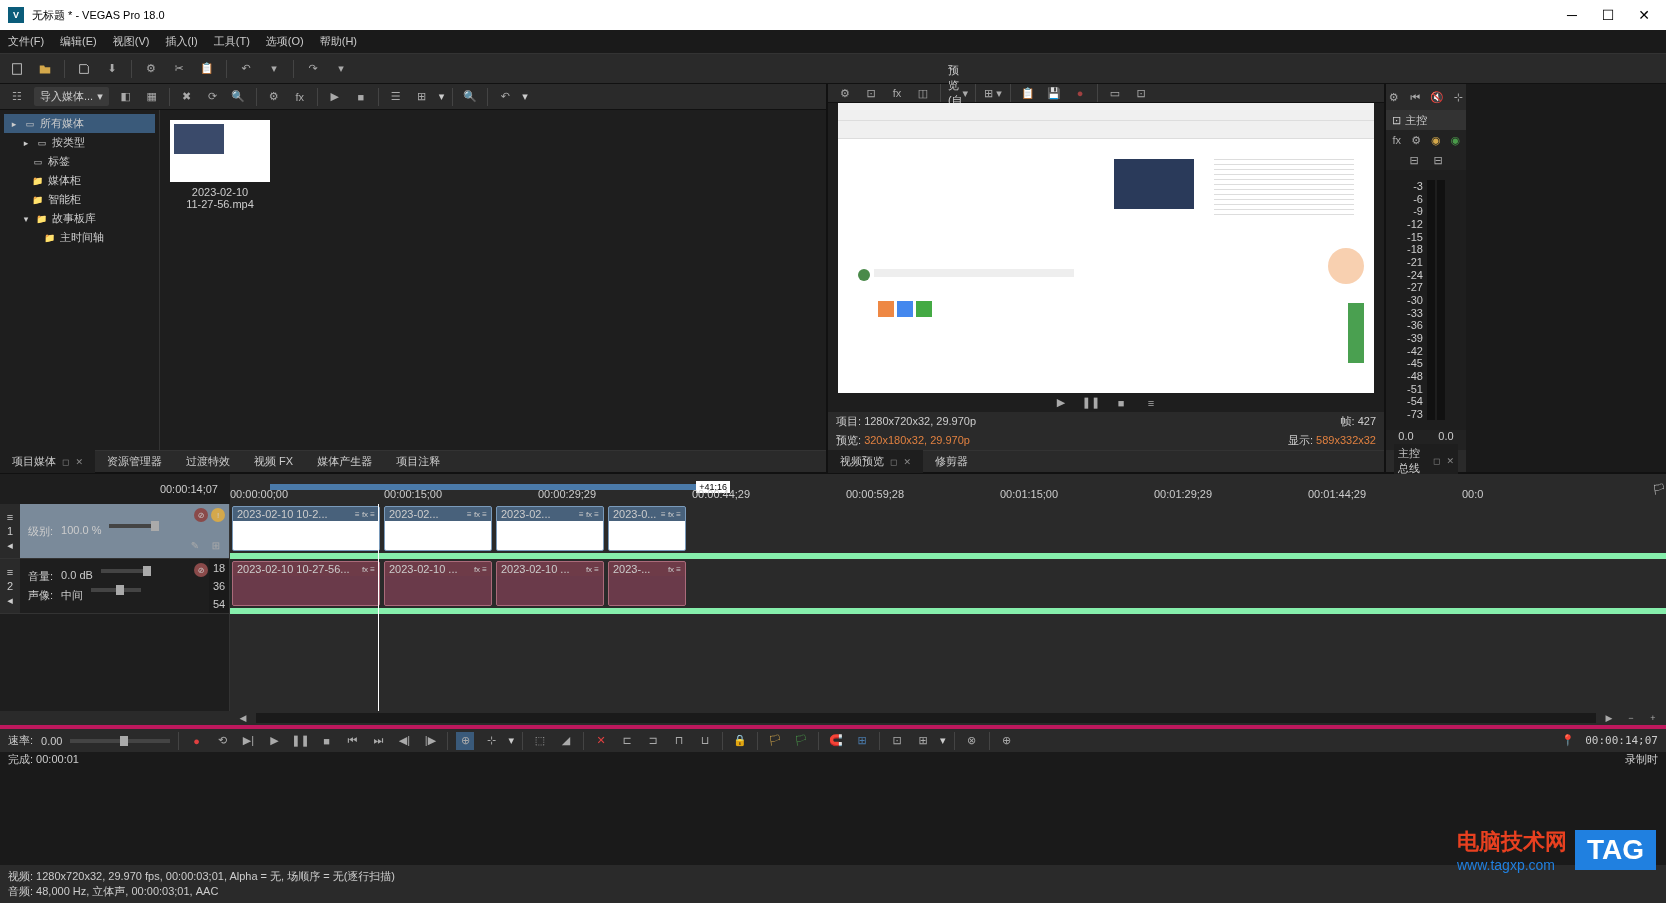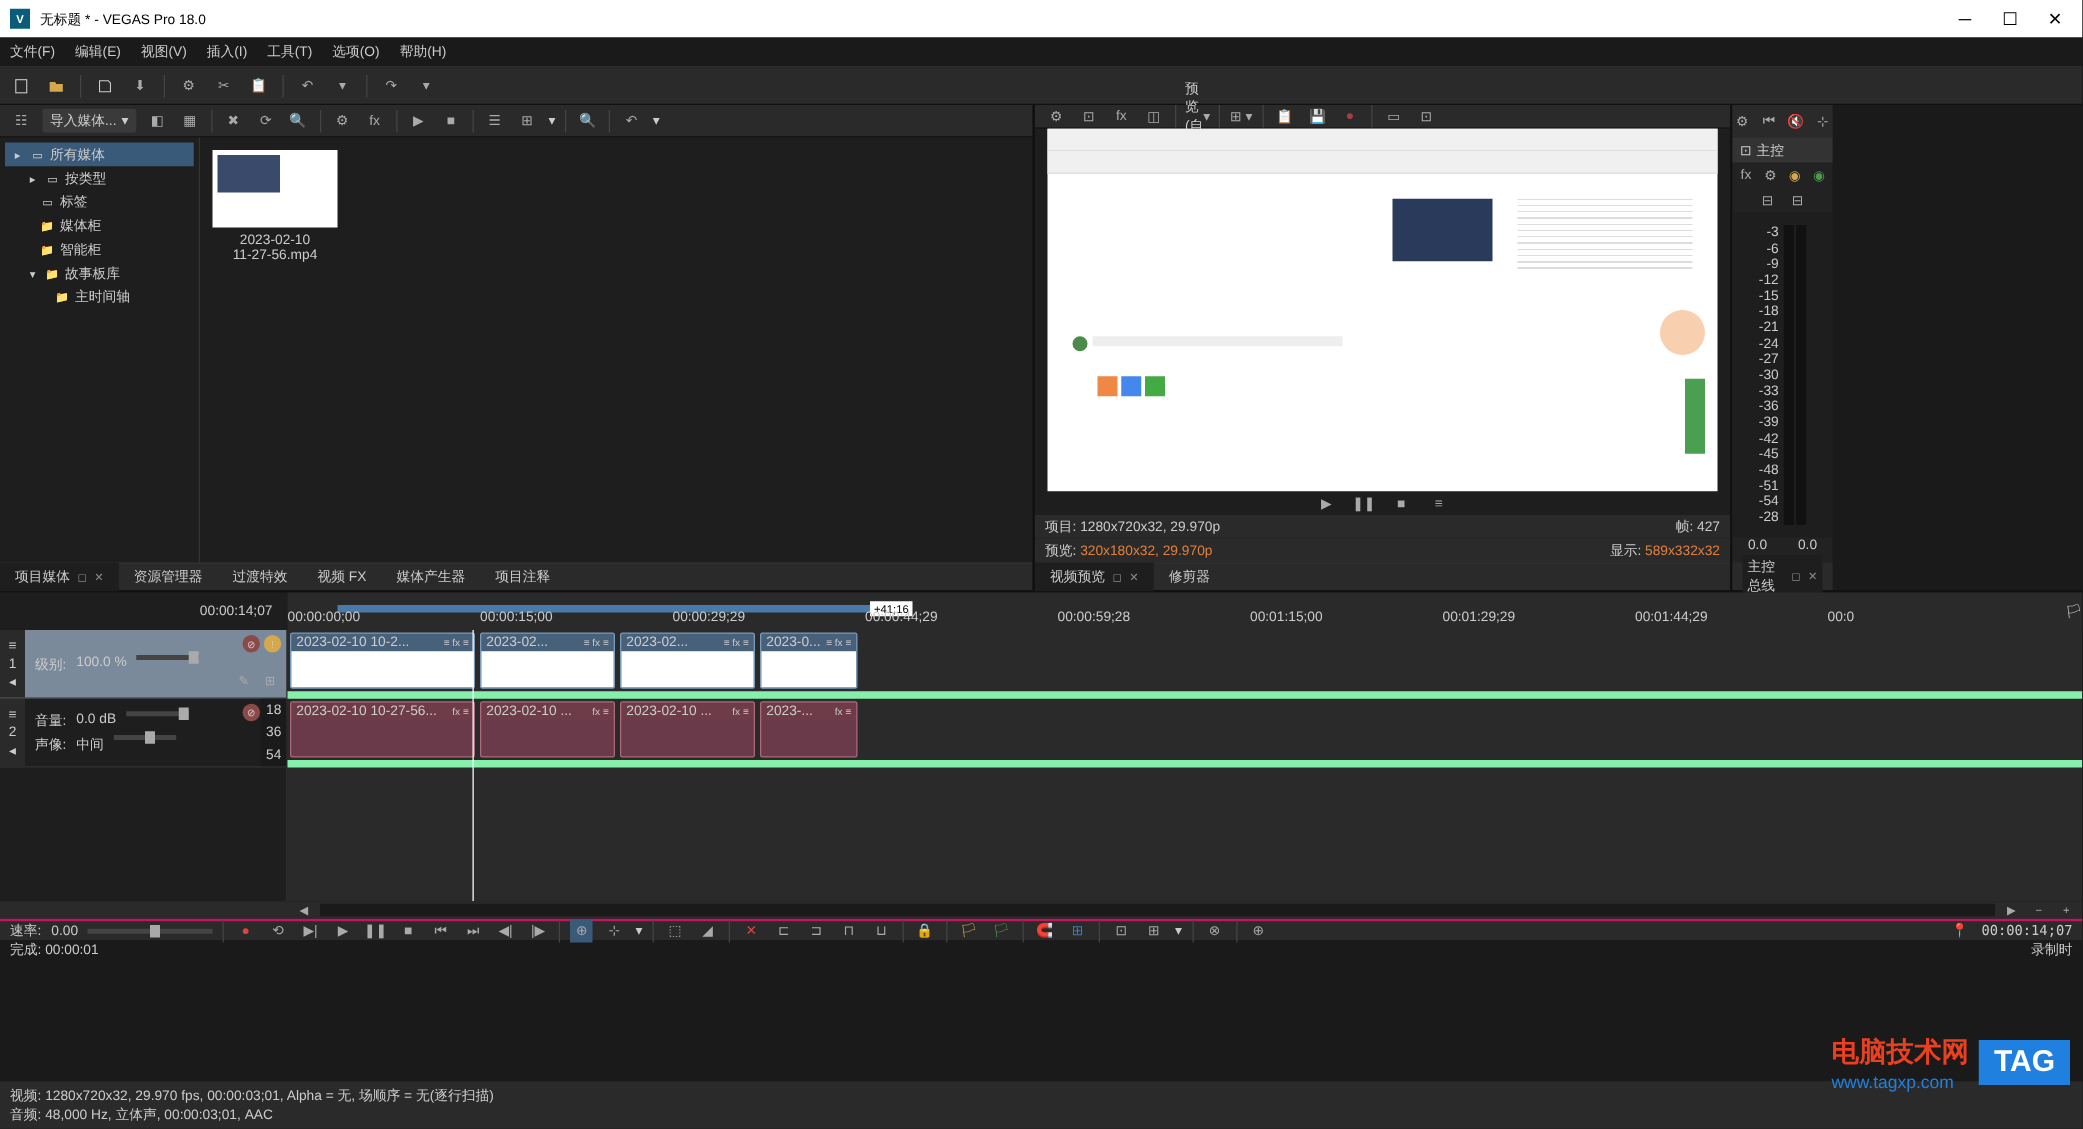--- a/index.html
+++ b/index.html
@@ -74,29 +74,29 @@
 .track-lane{height:55px;border-bottom:6px solid #86efac;position:relative}
 .clip{position:absolute;top:2px;bottom:2px;border-radius:2px;overflow:hidden;display:flex;flex-direction:column}
 .clip-vid{background:#5a7a9a;border:1px solid #7a9aba}
 .clip-aud{background:#8a4a5a;border:1px solid #aa6a7a}
 .clip-header{height:14px;background:rgba(0,0,0,0.2);display:flex;align-items:center;padding:0 4px;font-size:9px;gap:3px;white-space:nowrap;overflow:hidden}
 .clip-header .icons{margin-left:auto;display:flex;gap:2px;font-size:8px}
 .clip-body{flex:1;background:#fff;position:relative}
 .clip-aud .clip-body{background:#6a3a4a}
 .playhead{position:absolute;top:0;bottom:0;width:1px;background:#fff;left:148px;z-index:10}
 .dblevel{position:absolute;right:0;top:0;bottom:0;width:20px;background:#1a1a1a;display:flex;flex-direction:column;justify-content:space-around;font-size:8px;color:#666;text-align:center}
-.bottom-toolbar{height:17px;background:#2a2a2a;display:flex;align-items:center;padding:0 8px;gap:8px;border-top:2px solid #be185d}
+.bottom-toolbar{height:27px;background:#2a2a2a;display:flex;align-items:center;padding:0 8px;gap:8px;border-top:4px solid #be185d}
 .rate-ctrl{display:flex;align-items:center;gap:8px}
 .rate-slider{width:100px;height:4px;background:#444;position:relative}
 .status{height:22px;background:#1a1a1a;display:flex;padding:0 8px;font-size:10px}
 .watermark{position:absolute;bottom:30px;right:10px;display:flex;align-items:center;gap:8px;z-index:100}
 .wm-text{display:flex;flex-direction:column}
 .wm-cn{color:#e84020;font-size:22px;font-weight:bold}
 .wm-url{color:#2080e0;font-size:14px}
-.wm-tag{background:#2080e0;color:#fff;font-size:24px;font-weight:bold;padding:4px 12px}
+.wm-tag{background:#2080e0;color:#fff;font-size:28px;font-weight:bold;padding:4px 12px}
 svg{width:14px;height:14px;fill:currentColor}
 </style>
 </head>
 <body>
 
 <div class="titlebar">
   <div class="titlebar-icon">V</div>
   <div class="titlebar-text">无标题 * - VEGAS Pro 18.0</div>
   <div class="winbtns">
     <div class="winbtn">─</div>
@@ -346,21 +346,21 @@
           <div>-27</div>
           <div>-30</div>
           <div>-33</div>
           <div>-36</div>
           <div>-39</div>
           <div>-42</div>
           <div>-45</div>
           <div>-48</div>
           <div>-51</div>
           <div>-54</div>
-          <div>-28</div>
+          <div>-73</div>
         </div>
       <div class="meter-bar"></div>
       <div style="width:2px"></div>
       <div class="meter-bar"></div>
     </div>
     <div class="meter-values">
       <span>0.0</span>
       <span>0.0</span>
     </div>
     <div class="master-tabs">

